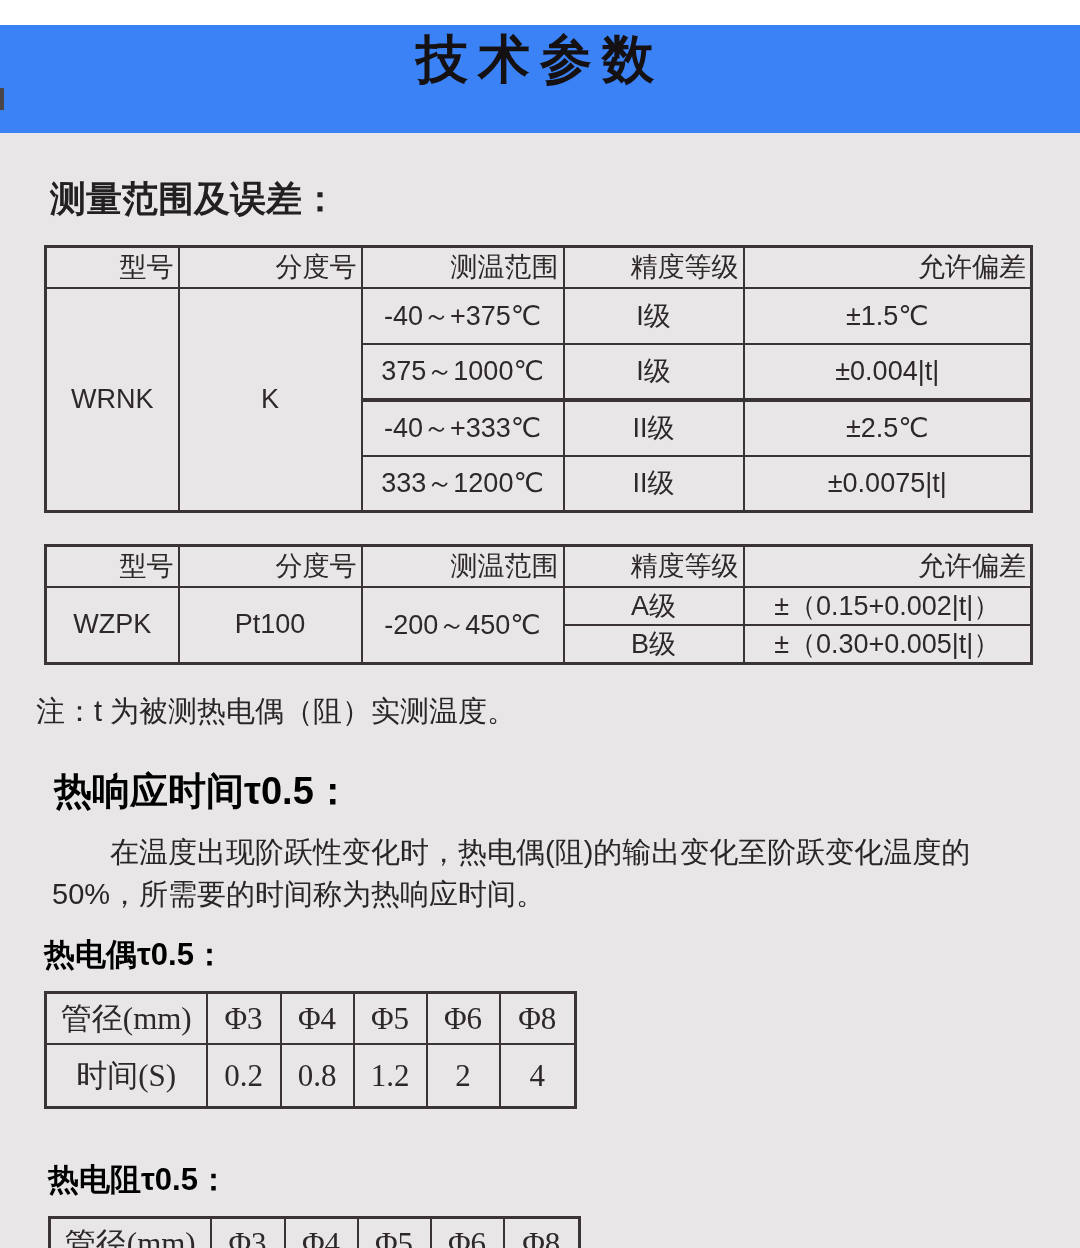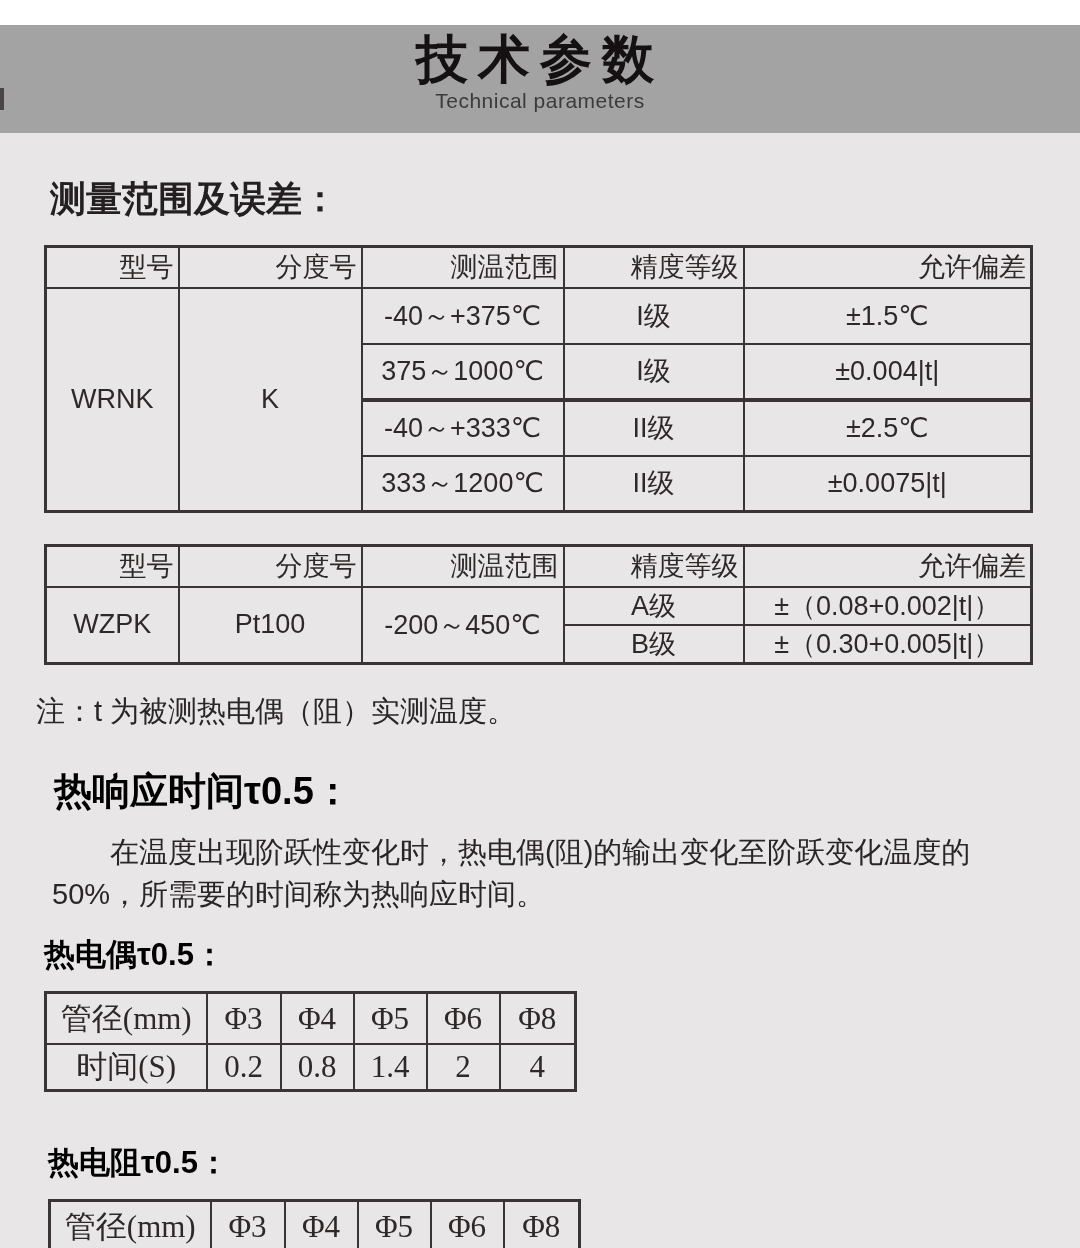--- a/index.html
+++ b/index.html
@@ -6,21 +6,21 @@
   html, body { margin: 0; padding: 0; }
   body {
     width: 1080px; height: 1248px;
     background: #e8e6e6;
     color: #282324;
     font-family: "Liberation Sans", "DejaVu Sans", sans-serif;
     overflow: hidden;
   }
   .top-strip { height: 25px; background: #ffffff; }
   .banner {
-    height: 108px; background: #a3a3a3;
+    height: 108px; background: #3b82f6;
     text-align: center; padding-top: 6px;
   }
   .banner-title {
     font-size: 52px; font-weight: bold; letter-spacing: 10px;
     color: #151112; line-height: 1.1; margin: 0;
   }
   .banner-subtitle {
     font-size: 21px; color: #3d3a3b; letter-spacing: 0.5px; margin-top: 1px;
   }
   .section-title {
@@ -64,34 +64,33 @@
     border: 3px solid #3a3435;
     font-family: "Liberation Serif", "DejaVu Serif", serif;
     font-size: 31px; color: #2e2829; text-align: center;
   }
   .time-table.rtd { margin-left: 48px; }
   .time-table td, .time-table th {
     border: 2px solid #3a3435; padding: 0 2px;
     font-weight: normal; white-space: nowrap;
   }
   .time-table th { height: 51px; }
-  .time-table td { height: 47px; }
+  .time-table td { height: 64px; }
   .edge-mark {
     position: absolute; left: 0; top: 88px; width: 4px; height: 22px;
     background: #4a4546;
   }
 </style>
 </head>
 <body>
 
 <div class="top-strip"></div>
 
 <div class="banner">
   <div class="banner-title">技术参数</div>
-  <div class="banner-subtitle">Technical parameters</div>
 </div>
 <div class="edge-mark"></div>
 
 <div class="section-title">测量范围及误差：</div>
 
 <table class="spec-table t1">
   <colgroup>
       <col style="width:133px">
       <col style="width:183px">
       <col style="width:202px">
@@ -145,21 +144,21 @@
     <th>分度号</th>
     <th>测温范围</th>
     <th>精度等级</th>
     <th>允许偏差</th>
   </tr>
   <tr>
     <td rowspan="2">WZPK</td>
     <td rowspan="2">Pt100</td>
     <td rowspan="2">-200～450℃</td>
     <td>A级</td>
-    <td>±（0.08+0.002|t|）</td>
+    <td>±（0.15+0.002|t|）</td>
   </tr>
   <tr>
     <td>B级</td>
     <td>±（0.30+0.005|t|）</td>
   </tr>
 </tbody>
   </table>
 
 <div class="note">注：t 为被测热电偶（阻）实测温度。</div>
 
@@ -183,21 +182,21 @@
     <th>Φ3</th>
     <th>Φ4</th>
     <th>Φ5</th>
     <th>Φ6</th>
     <th>Φ8</th>
   </tr>
   <tr>
     <td>时间(S)</td>
     <td>0.2</td>
     <td>0.8</td>
-    <td>1.4</td>
+    <td>1.2</td>
     <td>2</td>
     <td>4</td>
   </tr>
 </tbody>
   </table>
 
 <div class="sub-title rtd">热电阻τ0.5：</div>
 
 <table class="time-table rtd">
   <colgroup>

